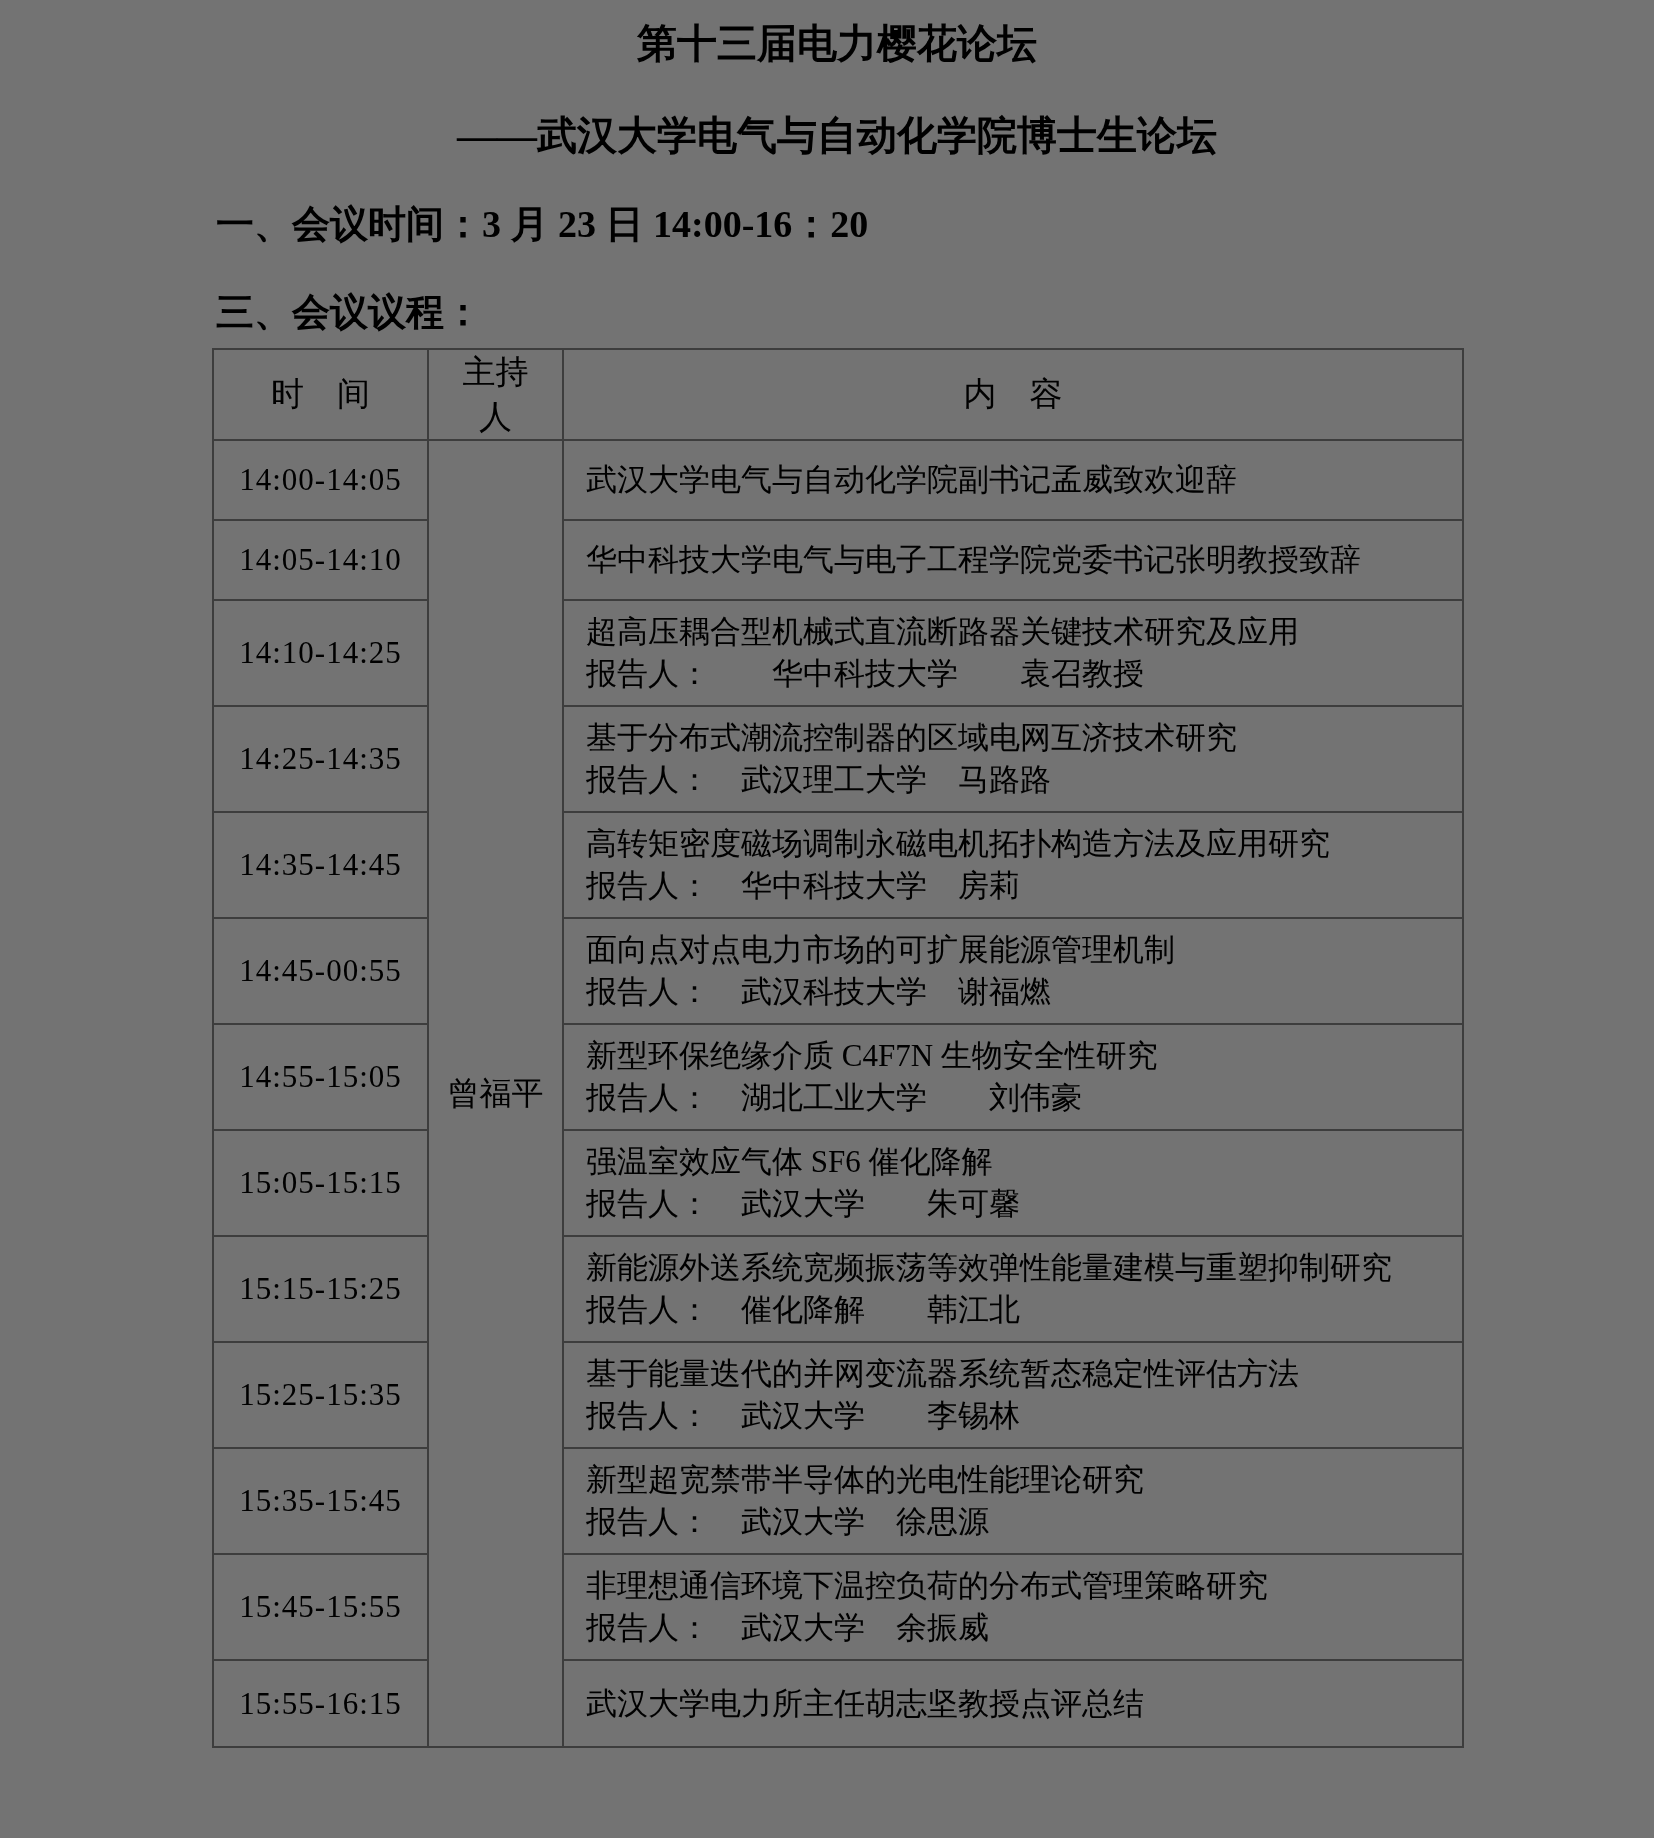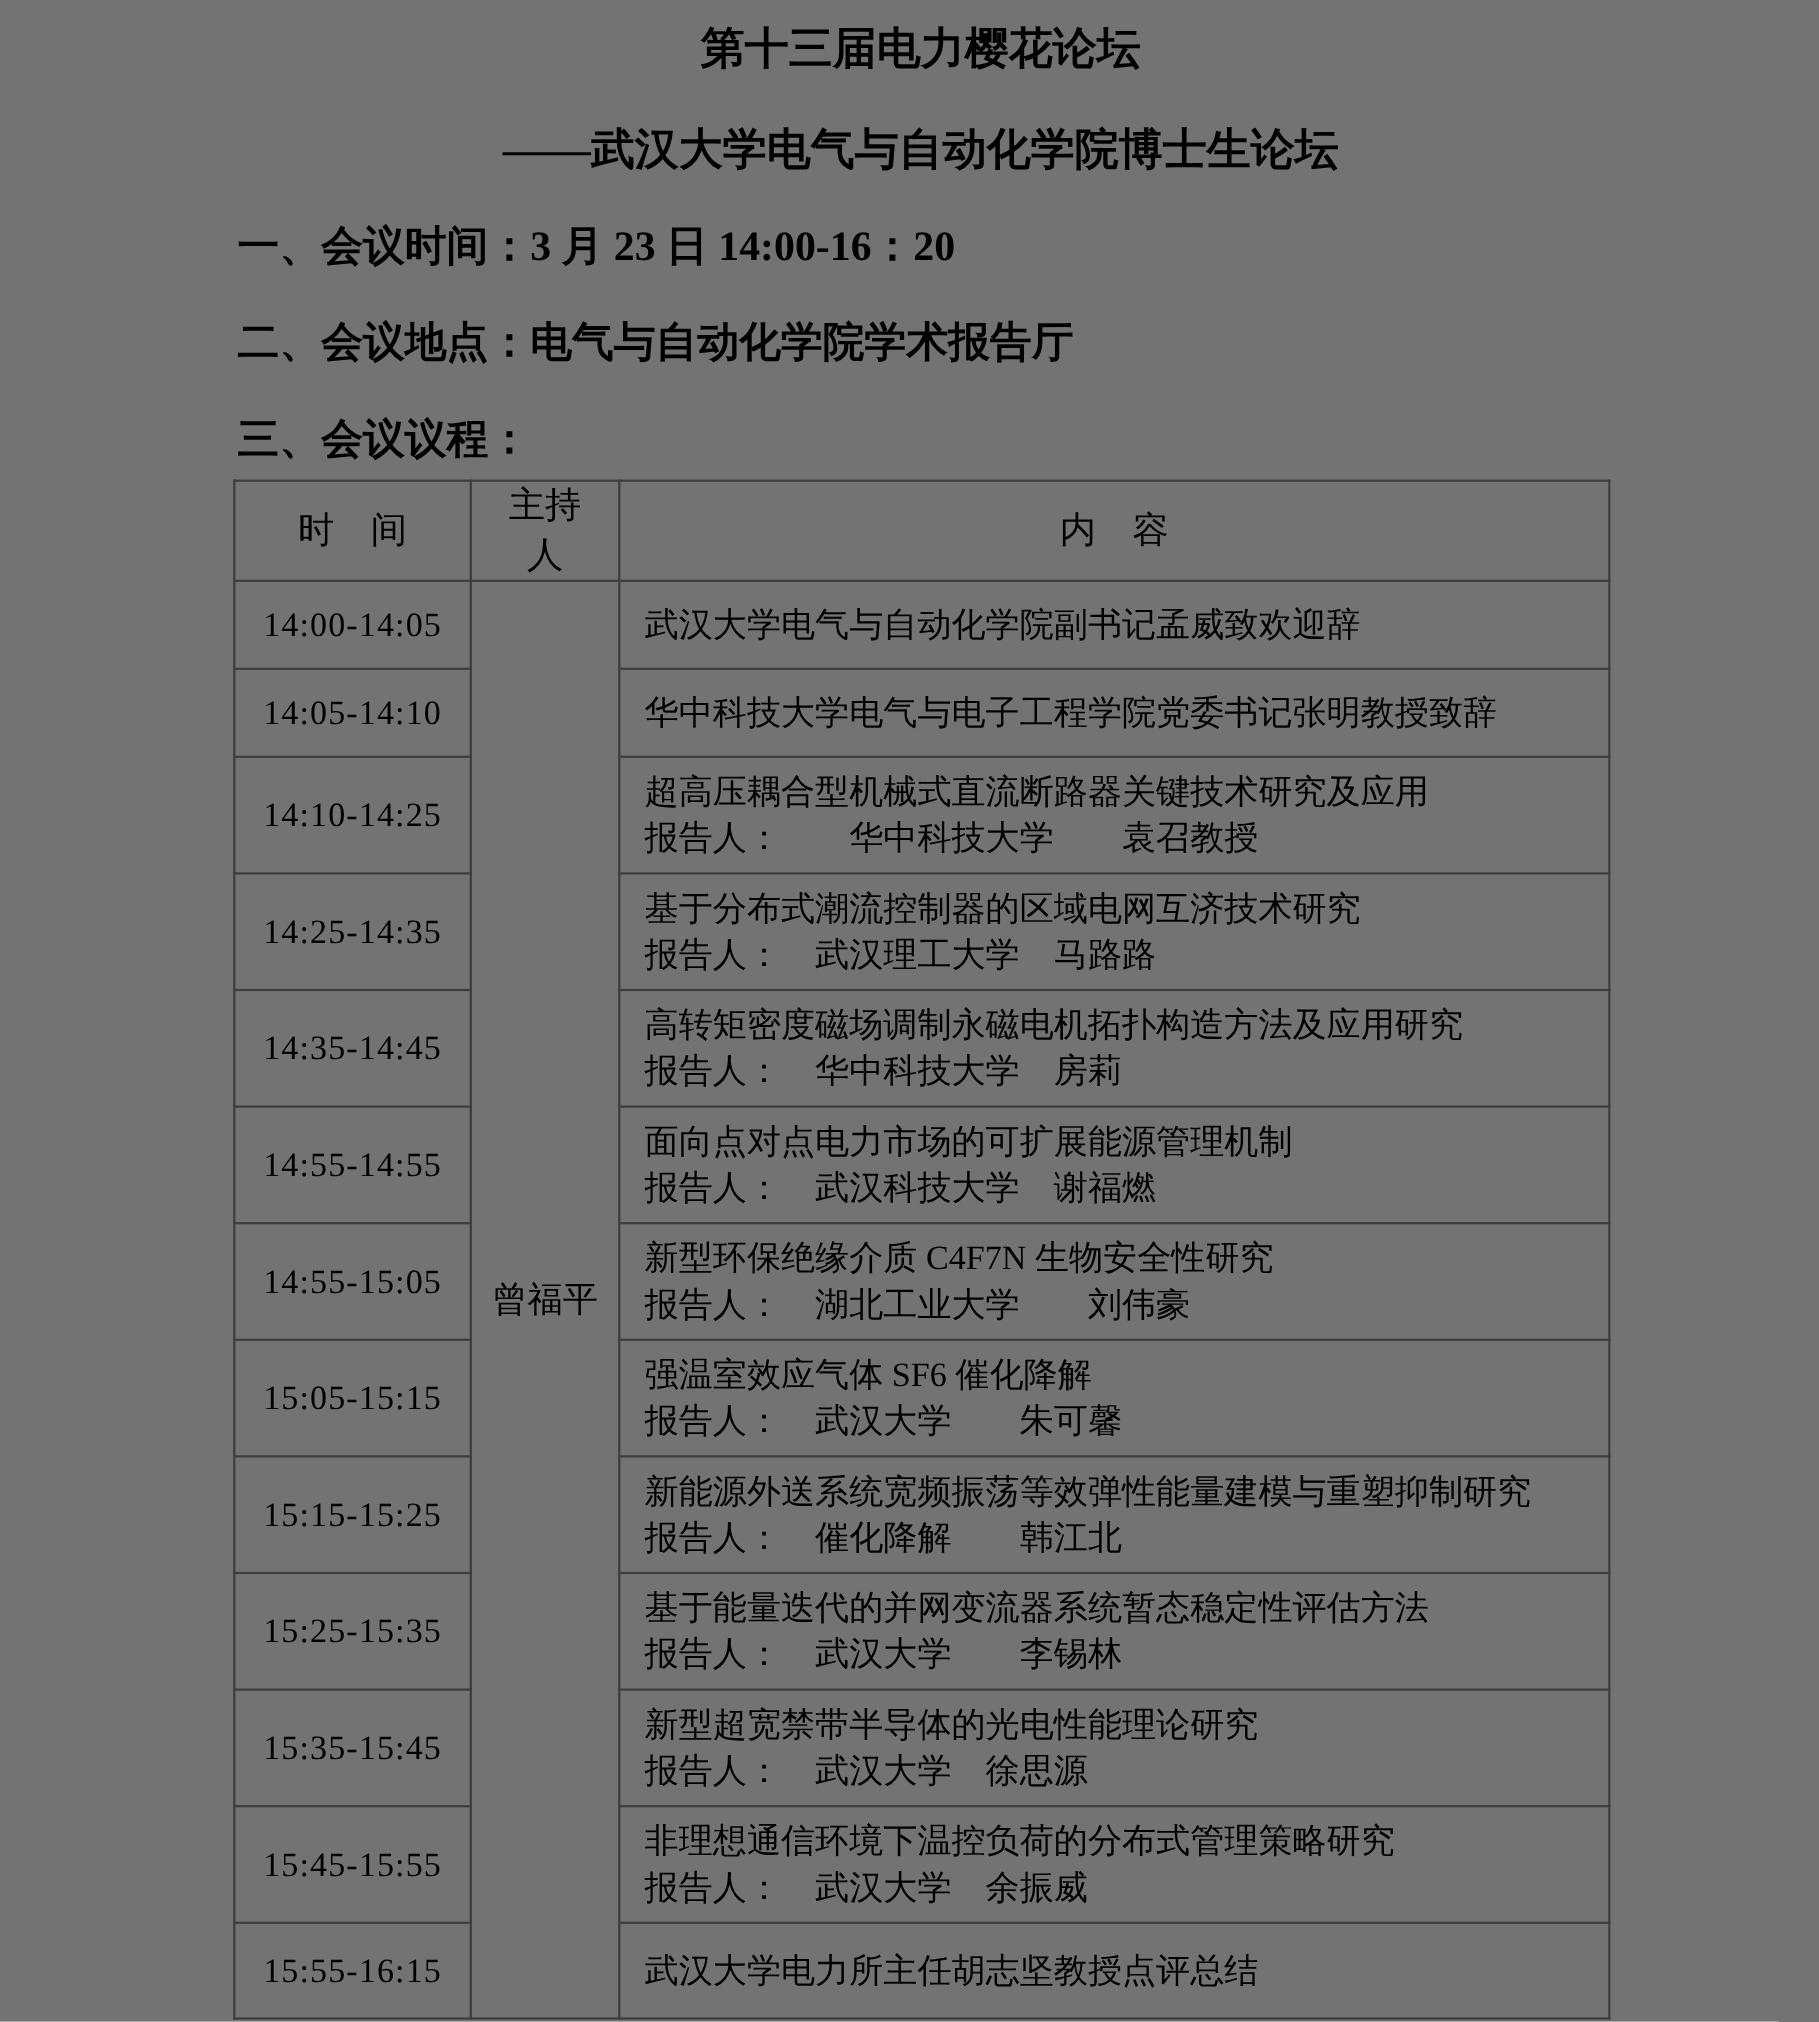--- a/index.html
+++ b/index.html
@@ -89,21 +89,20 @@
 <body>
 
 <div class="page">
   <div class="content">
 
     <div class="doc-title">第十三届电力樱花论坛</div>
     <div class="doc-subtitle">——武汉大学电气与自动化学院博士生论坛</div>
 
     <div class="sec-line"><span>一、会议时间：</span><span>3 月 23 日 14:00-16：20</span></div>
 
-    <div class="sec-line"><span>二、会议地点：</span><span>电气与自动化学院学术报告厅</span></div>
 
     <div class="sec-line"><span>三、会议议程：</span></div>
 
     <table class="agenda-table">
       <colgroup>
         <col class="c-time">
         <col class="c-host">
         <col class="c-content">
       </colgroup>
       <thead>
@@ -144,21 +143,21 @@
             </td>
           </tr>
           <tr style="height: 104px;">
             <td class="time-cell">14:35-14:45</td>
             <td class="content-cell">
               <div class="content-line">高转矩密度磁场调制永磁电机拓扑构造方法及应用研究</div>
               <div class="content-line">报告人：　华中科技大学　房莉</div>
             </td>
           </tr>
           <tr style="height: 104px;">
-            <td class="time-cell">14:55-14:55</td>
+            <td class="time-cell">14:45-00:55</td>
             <td class="content-cell">
               <div class="content-line">面向点对点电力市场的可扩展能源管理机制</div>
               <div class="content-line">报告人：　武汉科技大学　谢福燃</div>
             </td>
           </tr>
           <tr style="height: 104px;">
             <td class="time-cell">14:55-15:05</td>
             <td class="content-cell">
               <div class="content-line">新型环保绝缘介质 C4F7N 生物安全性研究</div>
               <div class="content-line">报告人：　湖北工业大学　　刘伟豪</div>

